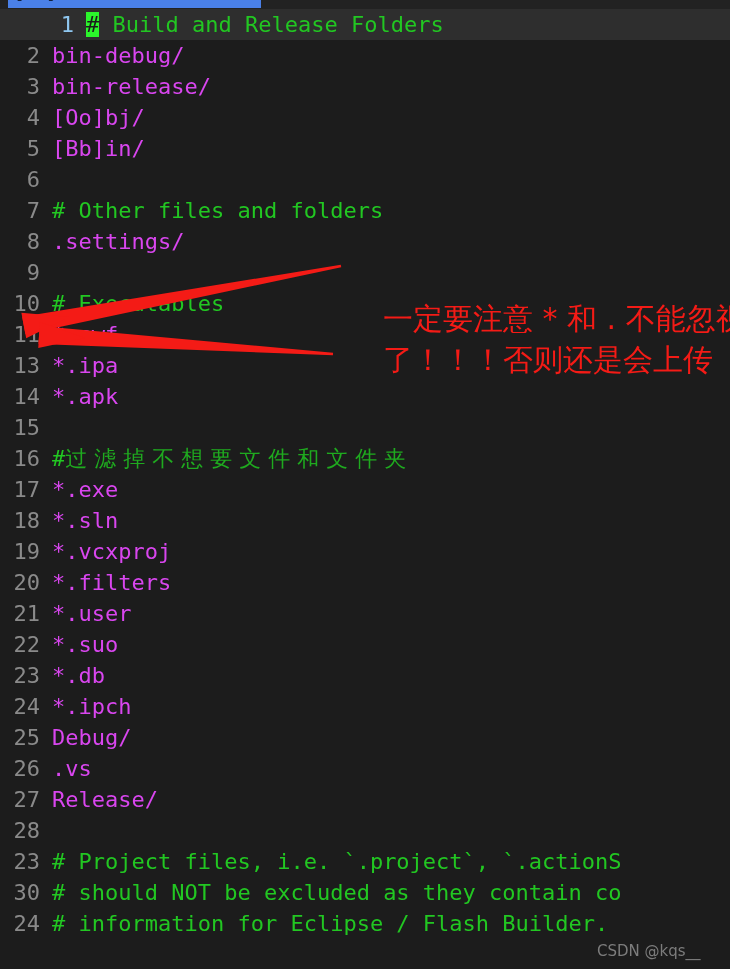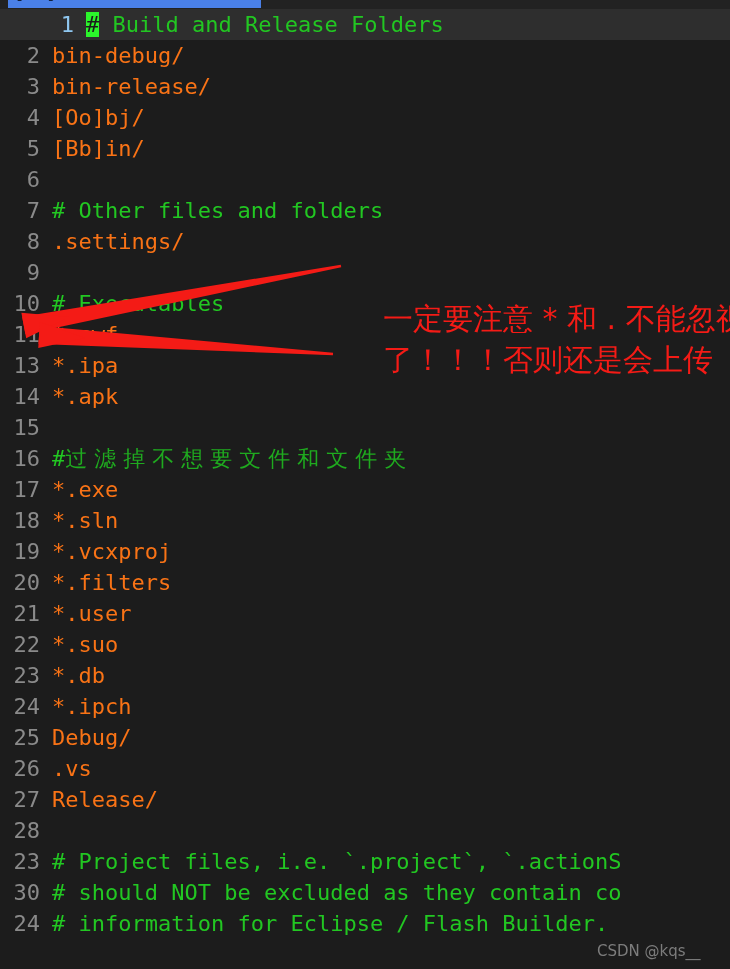--- a/index.html
+++ b/index.html
@@ -86,21 +86,21 @@
   }
   .code-line.current .ln {
     color: #8fc7f0;
   }
   .content {
     display: inline-block;
     margin-left: 12px;
     vertical-align: top;
   }
   .tok-comment { color: #22c722; }
-  .tok-plain   { color: #f97316; }
+  .tok-plain   { color: #d946ef; }
   .tok-cjk     { color: #1faa1f; font-family: Liberation Mono, monospace; letter-spacing: 7px; }
   .hl-match {
     background: #2bf52b;
     color: #1c1c1c;
   }
 
   
   .anno-layer {
     position: absolute;
     top: 0; left: 0;

